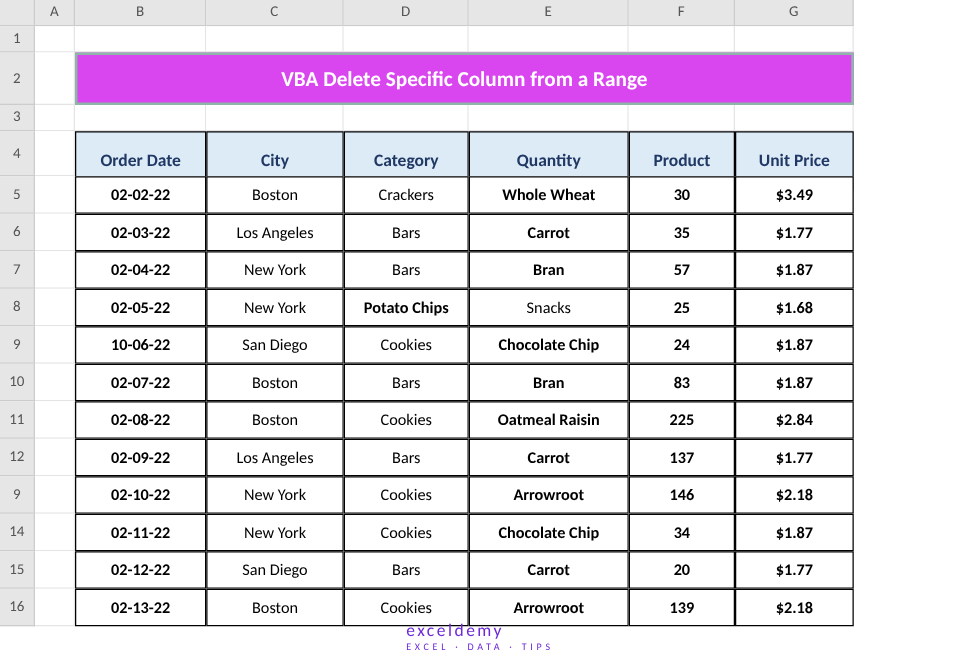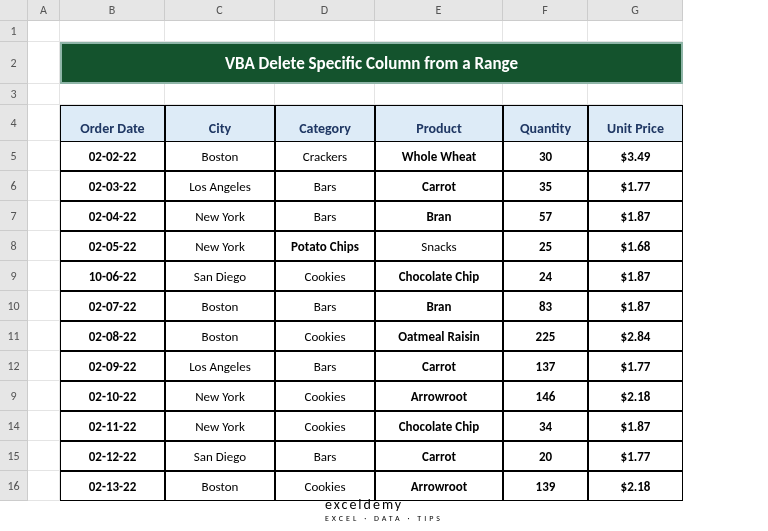--- a/index.html
+++ b/index.html
@@ -34,21 +34,21 @@
     border-bottom: 1px solid #e4e4e4;
     background: #fff;
   }
   .tall { grid-row: span 2; height: 42px; }
   .title-wrap {
     grid-column: 3 / span 6;
     height: 42px;
     display: flex;
     align-items: center;
     justify-content: center;
-    background: #14532d;
+    background: #d946ef;
     color: #fff;
     font-weight: bold;
     font-size: 17px;
     border: 2px solid #8fb5a8;
   }
   .thcell {
     background: #ddebf7;
     color: #203864;
     font-weight: bold;
     display: flex;
@@ -66,21 +66,21 @@
     background: #fff;
     font-size: 13px;
     height: 30px;
   }
   .bold { font-weight: bold; }
   .watermark {
     position: absolute;
     left: 50%;
     bottom: 8px;
     transform: translateX(-50%);
-    color: #000000;
+    color: #6d28d9;
     font-size: 14px;
     letter-spacing: 2px;
     pointer-events: none;
   }
   .watermark .sub { font-size: 8px; letter-spacing: 3px; display:block; }
   .spacer-a { background:#fff; border-right:1px solid #e4e4e4; border-bottom:1px solid #e4e4e4; }
 </style>
 </head>
 <body>
 
@@ -117,22 +117,22 @@
   <div class="cell"></div>
   <div class="cell"></div>
 </div>
 
 <div class="sheet" style="grid-auto-rows:36px">
   <div class="rowhdr">4</div>
   <div class="spacer-a"></div>
   <div class="thcell">Order Date</div>
   <div class="thcell">City</div>
   <div class="thcell">Category</div>
+  <div class="thcell">Quantity</div>
   <div class="thcell">Product</div>
-  <div class="thcell">Quantity</div>
   <div class="thcell">Unit Price</div>
 </div>
 
 <div class="sheet" style="grid-auto-rows:30px" id="body-grid">
     <div class="rowhdr">5</div>
     <div class="spacer-a"></div>
     <div class="tdcell bold">02-02-22</div>
     <div class="tdcell">Boston</div>
     <div class="tdcell">Crackers</div>
     <div class="tdcell bold">Whole Wheat</div>

